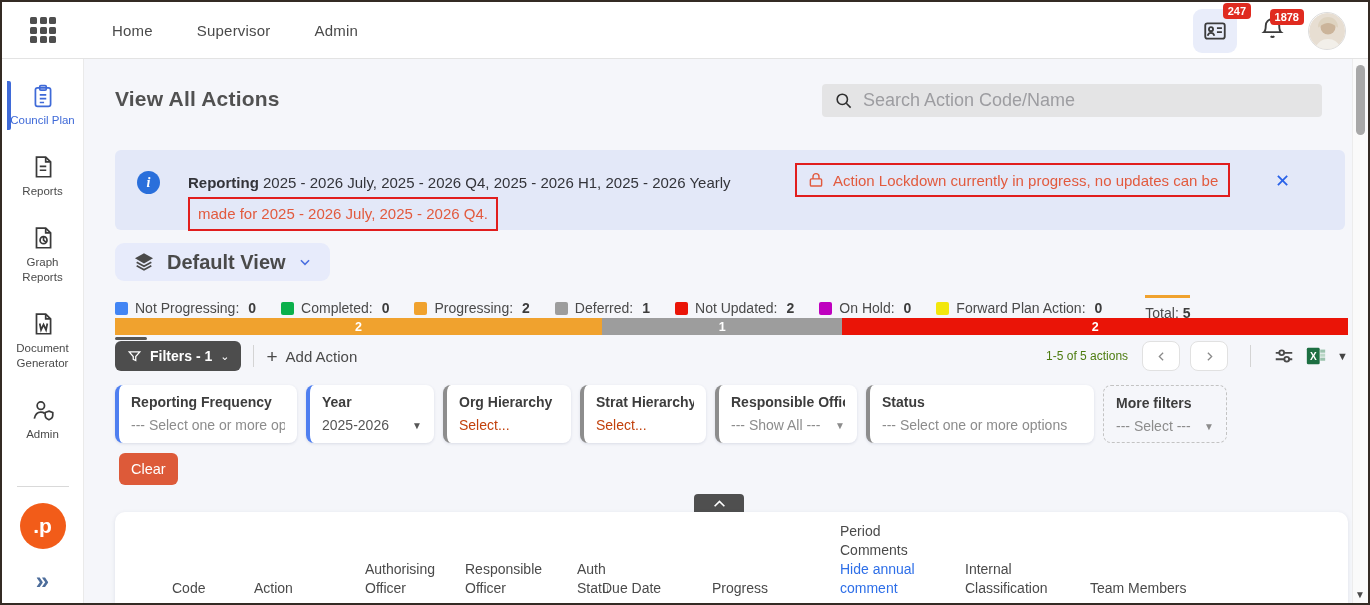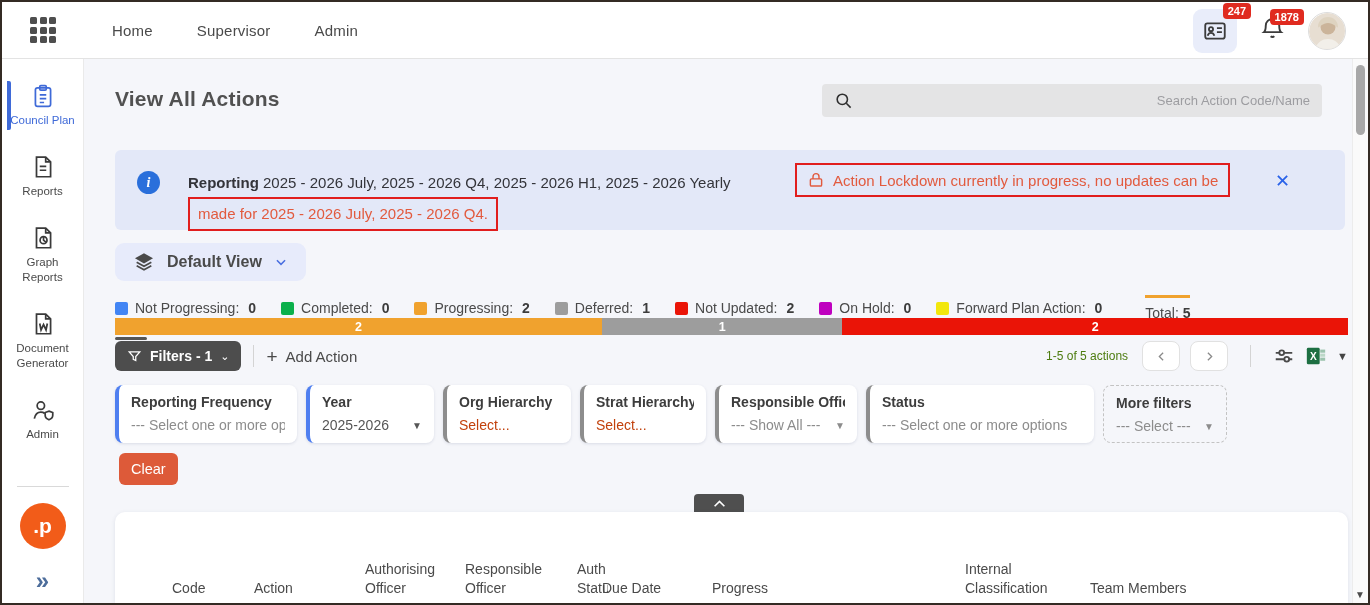--- a/index.html
+++ b/index.html
@@ -44,42 +44,42 @@
   .p-logo { width:46px; height:46px; border-radius:50%; background:#f25c19; color:#fff;
     display:flex; align-items:center; justify-content:center; font-weight:700; font-size:21px;
     margin-bottom:20px; }
   .expand { color:#4d6d9b; font-size:24px; font-weight:700; line-height:1; cursor:pointer; }
   
   .main { flex:1; background:#f5f6fa; position:relative; }
   .page-title { position:absolute; left:31px; top:28px; font-size:21px; color:#515151; letter-spacing:.2px; }
   .search-wrap { position:absolute; left:738px; top:25px; width:500px; height:33px;
     background:#e4e4e5; border-radius:4px; display:flex; align-items:center; padding:0 12px; gap:10px; }
   .search-wrap input { border:none; background:transparent; outline:none; flex:1;
-    font-size:13px; color:#0369a1; font-family:inherit;text-align:right; }
+    font-size:18px; color:#0369a1; font-family:inherit; }
   .search-wrap input::placeholder { color:#9d9da1; }
   
   .banner { position:absolute; left:31px; top:91px; width:1230px; height:80px;
     background:#e3e8f8; border-radius:6px; display:flex; padding:12px 16px 0 22px; }
   .info-ic { width:23px; height:23px; border-radius:50%; background:#2a6fdb; color:#fff;
     font-size:14px; font-weight:700; font-style:italic; display:flex; align-items:center;
     justify-content:center; margin-top:9px; flex:none; font-family:"Liberation Serif",serif; }
   .banner-text { margin-left:28px; font-size:15px; color:#33343a; line-height:1.45; }
   .banner-line1 { white-space:nowrap; padding-top:10px; }
   .banner-line1 b { font-weight:700; }
   .red-box { display:inline-block; border:2px solid #e11d1d; color:#e25a3e; font-weight:500;
     padding:4px 8px; margin-top:3px; }
   .lockdown { position:absolute; left:680px; top:13px; border:2px solid #e11d1d;
     color:#e25a3e; font-weight:500; font-size:15px; padding:6px 10px; display:flex;
     align-items:center; gap:8px; white-space:nowrap; background:transparent; }
   .banner .close { position:absolute; right:55px; top:20px; color:#2962e9; font-size:18px;
     font-weight:700; cursor:pointer; }
   
   .view-pill { position:absolute; left:31px; top:184px; height:38px; background:#e7ebfb;
     border-radius:9px; display:flex; align-items:center; gap:12px; padding:0 18px; cursor:pointer; }
-  .view-pill .vname { font-size:16px; font-weight:700; color:#4a4a4a; }
+  .view-pill .vname { font-size:20px; font-weight:700; color:#4a4a4a; }
   .edit-btn { position:absolute; right:30px; top:185px; height:32px; background:#595959;
     color:#fff; border:none; border-radius:6px; font-size:14px; font-family:inherit;
     display:flex; align-items:center; gap:7px; padding:0 13px; cursor:pointer; }
   
   .legend { position:absolute; left:31px; top:236px; display:flex; align-items:center; gap:25px; }
   .lg-item { display:flex; align-items:center; gap:7px; font-size:14px; color:#4a4a4a; white-space:nowrap; }
   .lg-sq { width:13px; height:13px; border-radius:2px; display:inline-block; flex:none; }
   .lg-ct { font-weight:700; color:#3c3c3c; margin-left:2px; }
   .lg-total { border-top:3px solid #f0a22e; padding-top:7px; font-size:14px; color:#4a4a4a; margin-left:18px; }
   .lg-total b { color:#3c3c3c; }
@@ -420,20 +420,21 @@
     </button>
     <div class="table-card">
         <div class="th-cell" style="left: 57px; width: 62px;"><span>Code</span></div>
         <div class="th-cell" style="left: 139px; width: 95px;"><span>Action</span></div>
         <div class="th-cell" style="left: 250px; width: 90px;"><span>Authorising Officer</span></div>
         <div class="th-cell" style="left: 350px; width: 100px;"><span>Responsible Officer</span></div>
         <div class="th-cell" style="left: 462px; width: 31px; white-space: pre-line;"><span>Auth
 Status</span></div>
         <div class="th-cell" style="left: 487px; width: 75px;"><span>Due Date</span></div>
         <div class="th-cell" style="left: 597px; width: 85px;"><span>Progress</span></div>
+        <div class="th-cell" style="left: 725px; width: 97px;"><span>Period Comments</span><a href="#">Hide annual comment</a></div>
         <div class="th-cell" style="left: 850px; width: 114px;"><span>Internal Classification</span></div>
         <div class="th-cell" style="left: 975px; width: 100px;"><span>Team Members</span></div>
       </div>
   </main>
 
   <div class="vscroll">
     <div class="vthumb"></div>
     <span class="varrow">▼</span>
   </div>
 </div>

